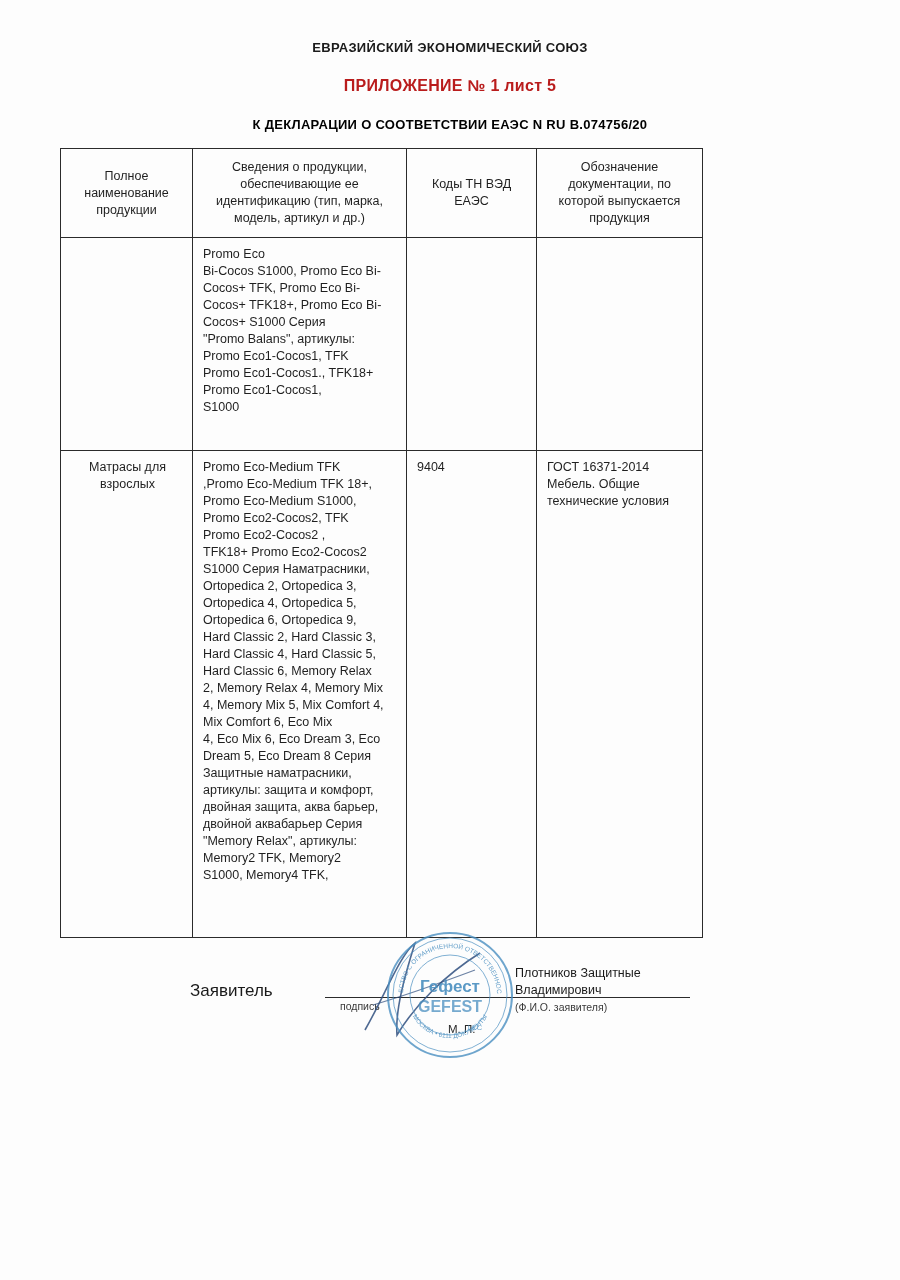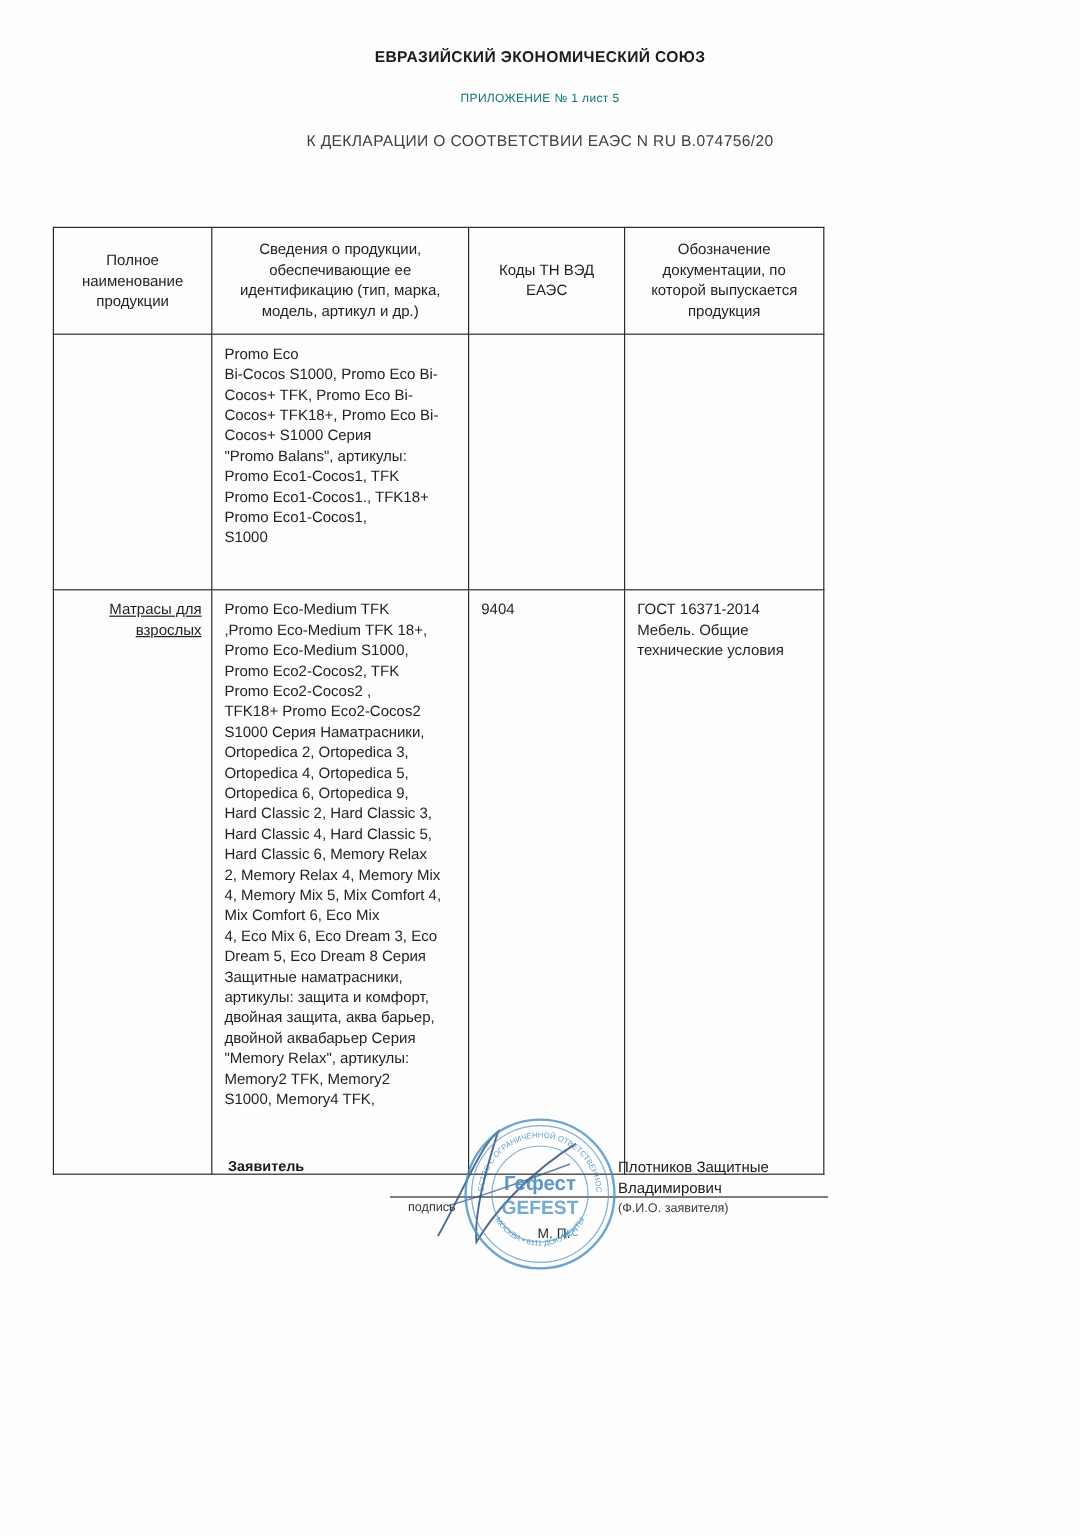--- a/index.html
+++ b/index.html
@@ -25,42 +25,41 @@
     text-align: center;
     padding-top: 40px;
   }
   .header .line1 {
     font-size: 13px;
     font-weight: bold;
     letter-spacing: 0.3px;
     color: #1b1b1b;
   }
   .header .line2 {
-    font-size: 10px;
-    font-weight: normal;
+    font-size: 16px;
+    font-weight: bold;
     margin-top: 22px;
     letter-spacing: 0.3px;
-    color: #0f766e;
+    color: #b91c1c;
   }
   .header .line3 {
     font-size: 13px;
-    font-weight: normal;
+    font-weight: bold;
     margin-top: 22px;
     letter-spacing: 0.3px;
-    color: #404040;
+    color: #000000;
   }
 
   table.main-table {
     position: absolute;
-    left: 44px;
+    left: 60px;
     top: 148px;
     width: 642px;
     border-collapse: collapse;
     table-layout: fixed;
-    margin-top: 41px;
   }
   table.main-table th,
   table.main-table td {
     border: 1px solid #2b2b2b;
     vertical-align: top;
     padding: 8px 8px 8px 10px;
     font-size: 12.5px;
     line-height: 17px;
     color: #1f1f1f;
     font-weight: normal;
@@ -70,44 +69,42 @@
     vertical-align: middle;
     padding: 10px 8px;
   }
   col.c1 { width: 132px; }
   col.c2 { width: 214px; }
   col.c3 { width: 130px; }
   col.c4 { width: 166px; }
 
   td.name-cell {
     vertical-align: middle;
-    text-align: right;
+    text-align: center;
     padding-left: 10px;
-    text-decoration: underline;
   }
   .cell-text {
     white-space: pre-line;
   }
   .row1 td { height: 196px; }
   .row2 td { height: 470px; }
 
   
   .footer {
     position: absolute;
     left: 50px;
     top: 955px;
     width: 642px;
     height: 120px;
   }
   .applicant-label {
     position: absolute;
     left: 140px;
-    top: 10px;
-    font-size: 12px;
-    font-weight: bold;
+    top: 26px;
+    font-size: 17px;
   }
   .sig-line {
     position: absolute;
     left: 275px;
     top: 42px;
     width: 365px;
     border-bottom: 1px solid #2b2b2b;
   }
   .sig-caption {
     position: absolute;

